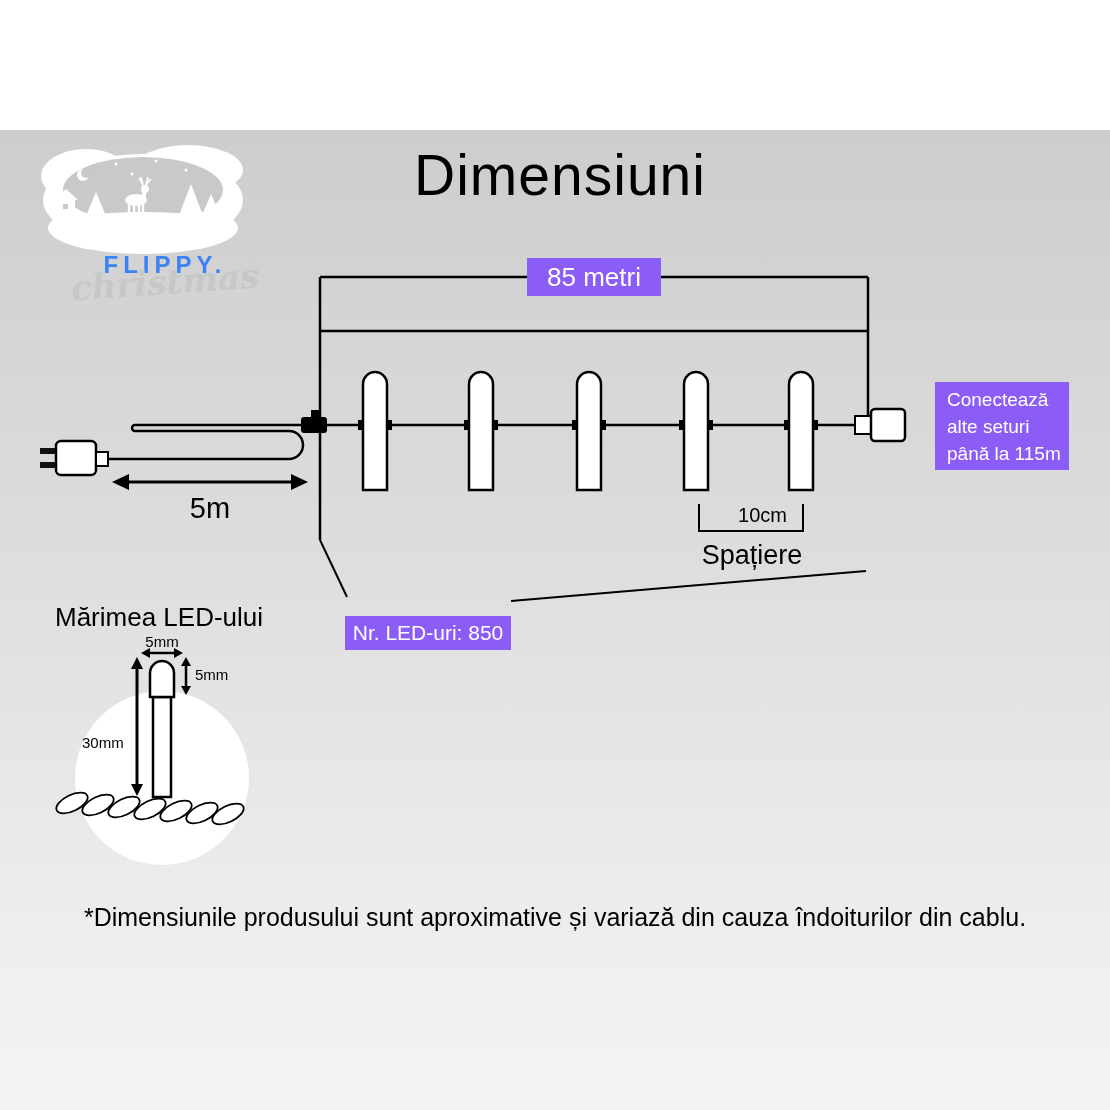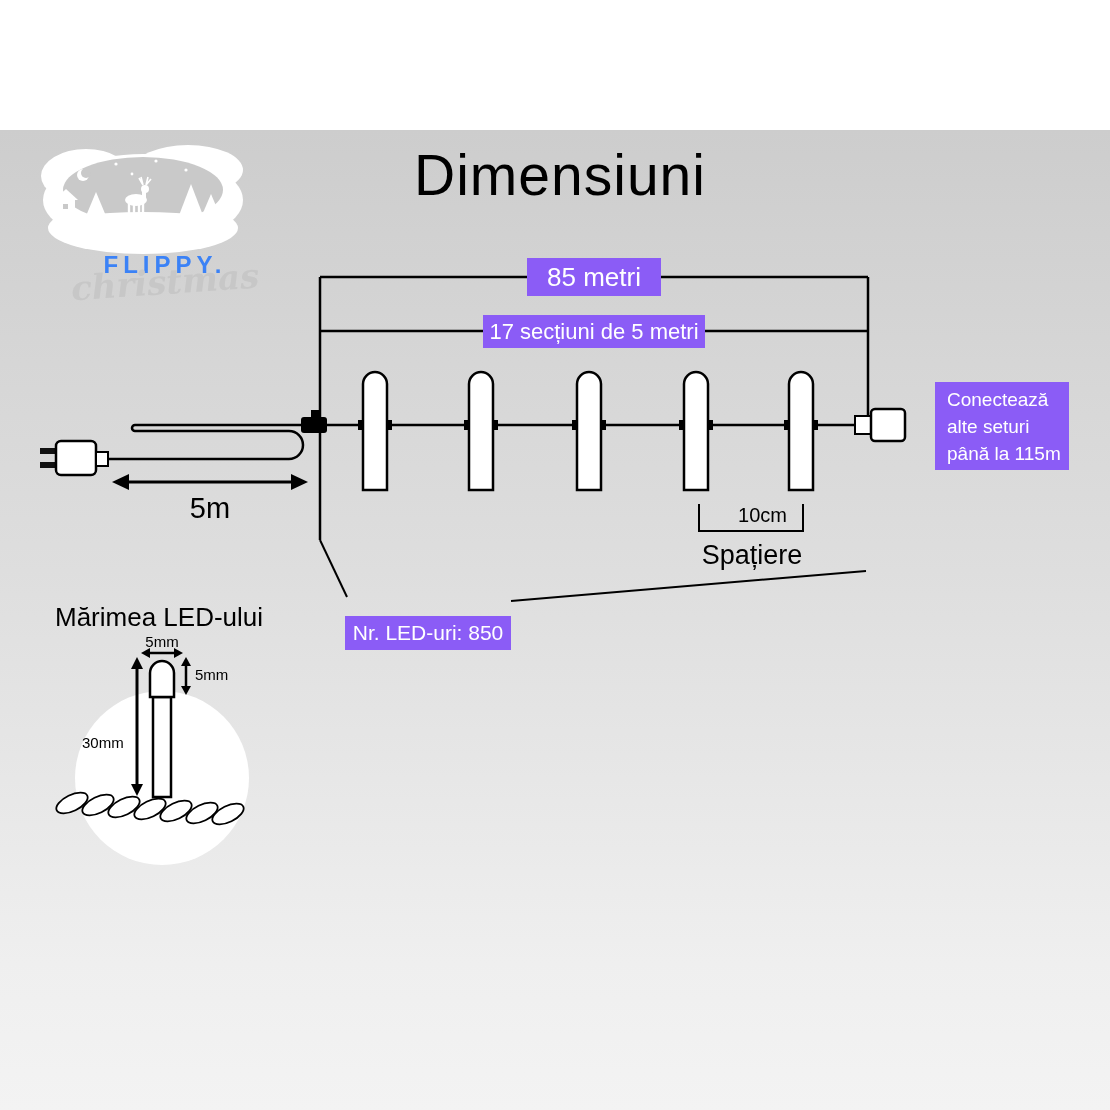--- a/index.html
+++ b/index.html
@@ -189,33 +189,33 @@
 
       <g fill="#000">
         <line x1="137" y1="664" x2="137" y2="789" stroke="#000" stroke-width="3"></line>
         <polygon points="137,657 131,669 143,669"></polygon>
         <polygon points="137,796 131,784 143,784"></polygon>
       </g>
     </g>
   </svg>
 
   <div class="blackbox" id="box-85">85 metri</div>
-  <div class="blackbox" id="box-17">17 secțiuni de 5 metri</div>
 
   <div class="blackbox" id="box-connect">
     <div>Conectează</div>
     <div>alte seturi</div>
     <div>până la 115m</div>
   </div>
 
   <div class="blackbox" id="box-ledcount">Nr. LED-uri: 850</div>
 
 
   <div class="txt center" id="label-5m">5m</div>
   <div class="txt center" id="label-10cm">10cm</div>
   <div class="txt center" id="label-spatiere">Spațiere</div>
   <div class="txt" id="label-marimea">Mărimea LED-ului</div>
   <div class="txt center" id="label-5mm-top">5mm</div>
   <div class="txt" id="label-5mm-right">5mm</div>
   <div class="txt" id="label-30mm">30mm</div>
 
+  <div class="txt center" id="footer">*Dimensiunile produsului sunt aproximative și variază din cauza îndoiturilor din cablu.</div>
 
 </div>
 
 </body></html>

